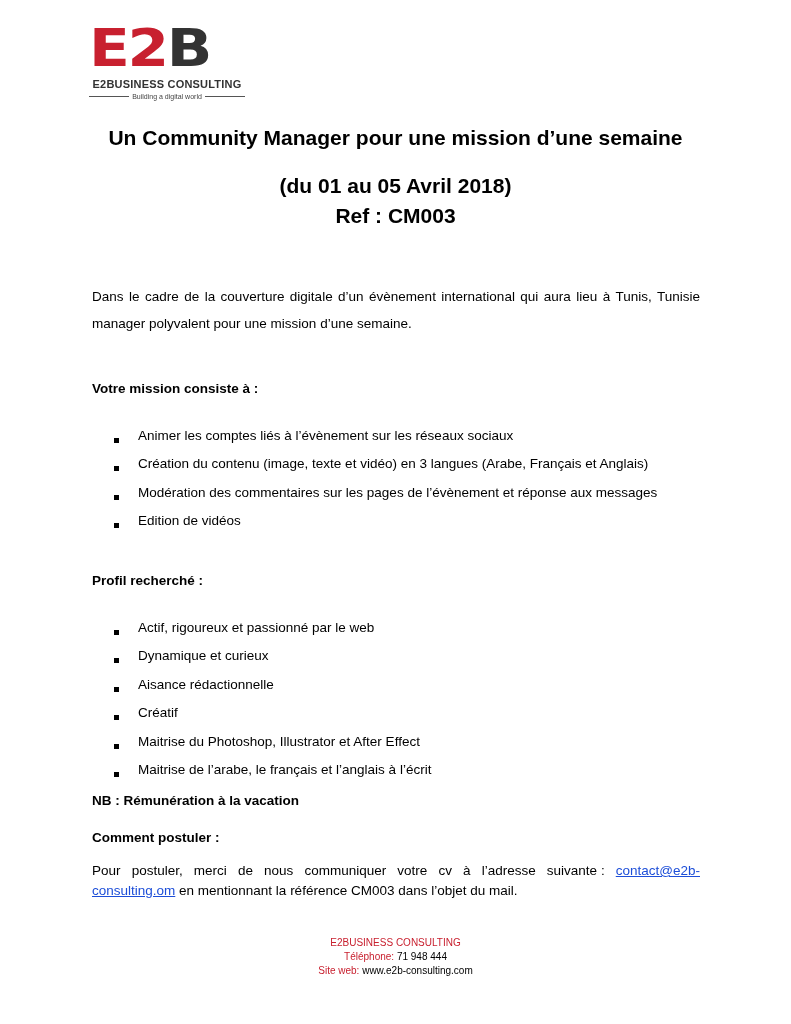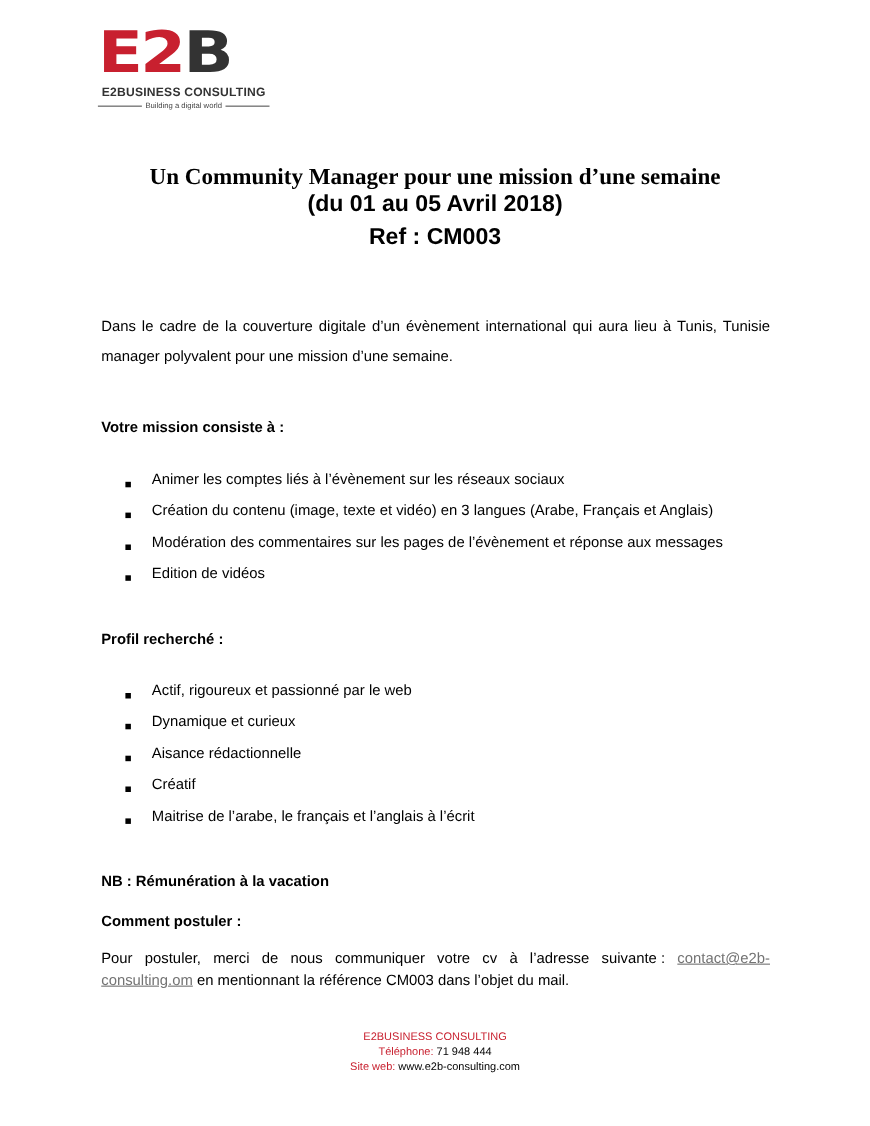--- a/index.html
+++ b/index.html
@@ -9,37 +9,37 @@
   }
   .logo { position: absolute; left: 48px; top: 22px; width: 156px; height: 80px; margin-left: 41px; }
   .logo-mark { position: absolute; left: 0; top: 0; font-family: "DejaVu Sans", sans-serif; font-weight: bold; font-size: 52px; letter-spacing: -2px; line-height: 52px; transform: scaleX(1.15); transform-origin: left top; }
   .logo-mark .red { color: #c8202f; }
   .logo-mark .dark { color: #333333; }
   .logo-name { position: absolute; left: 0; top: 56px; width: 156px; text-align: center; font-weight: bold; font-size: 11px; color: #333; letter-spacing: 0.2px; }
   .logo-tag { position: absolute; left: 0; top: 71px; width: 156px; display: flex; align-items: center; gap: 3px; font-size: 7px; color: #444; }
   .logo-tag .line { flex: 1; height: 1px; background: #555; }
 
   .title { position: absolute; left: 0; width: 791px; text-align: center; font-weight: bold; font-size: 21px; line-height: 32px; }
-  .title.l1 { top: 144px; font-family: Liberation Serif, serif; }
+  .title.l1 { top: 122px; }
   .title.l2 { top: 170px; }
   .title.l3 { top: 200px; }
 
   .body-text { position: absolute; left: 92px; width: 608px; font-size: 13.5px; line-height: 27px; }
   .intro { top: 283px; text-align: justify; }
   .intro span { display: block; text-align-last: justify; }
   .intro span.last { text-align-last: left; }
 
   .heading { position: absolute; left: 92px; font-weight: bold; font-size: 13.5px; }
   .list { position: absolute; left: 114px; margin: 0; padding: 0; list-style: none; font-size: 13.5px; }
   .list li { height: 28.5px; display: flex; align-items: flex-end; }
   .bullet { width: 5px; height: 5px; background: #000; margin-right: 19px; flex: none; }
 
   .apply { position: absolute; left: 92px; top: 861px; width: 608px; font-size: 13.5px; line-height: 20px; }
   .apply .row1 { display: flex; justify-content: space-between; }
-  .link { color: #737373; text-decoration: underline; }
+  .link { color: #1d4ed8; text-decoration: underline; }
 
   .footer { position: absolute; left: 0; width: 791px; text-align: center; font-size: 10px; line-height: 14px; top: 936px; }
   .footer .red { color: #c8202f; }
 </style>
 </head>
 <body>
 
 <div class="logo">
   <div class="logo-mark"><span class="red">E2</span><span class="dark">B</span></div>
   <div class="logo-name">E2BUSINESS CONSULTING</div>
@@ -92,20 +92,24 @@
   <li>
       <span class="bullet"></span>
       <span>Aisance rédactionnelle</span>
     </li>
   <li>
       <span class="bullet"></span>
       <span>Créatif</span>
     </li>
   <li>
       <span class="bullet"></span>
+      <span>Maitrise du Photoshop, Illustrator et After Effect</span>
+    </li>
+  <li>
+      <span class="bullet"></span>
       <span>Maitrise de l’arabe, le français et l’anglais à l’écrit</span>
     </li>
 </ul>
 
 <div class="heading" style="top:793px">NB : Rémunération à la vacation</div>
 <div class="heading" style="top:830px">Comment postuler :</div>
 
 <div class="apply">
   <div class="row1">
     <span>Pour</span>

